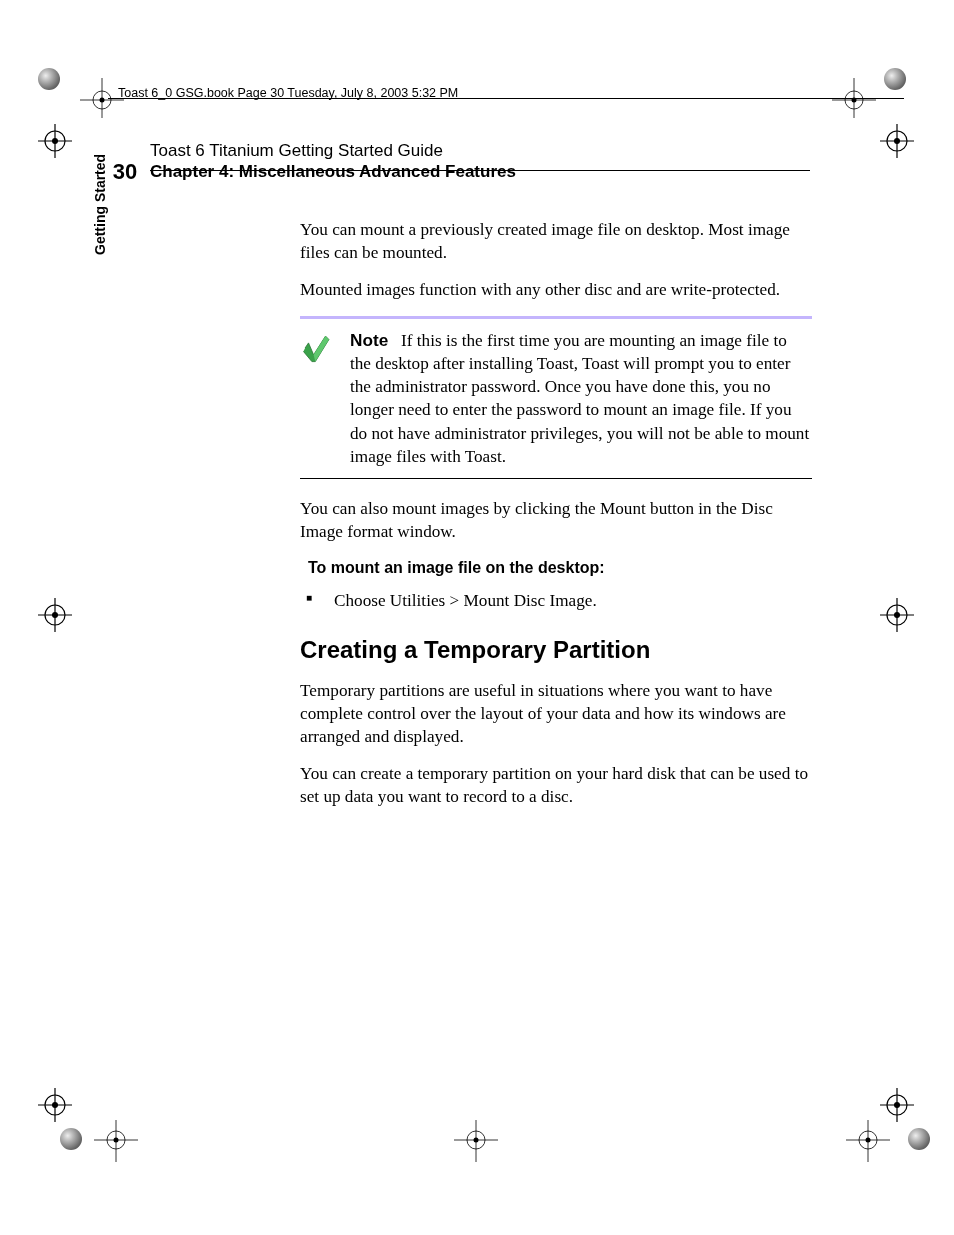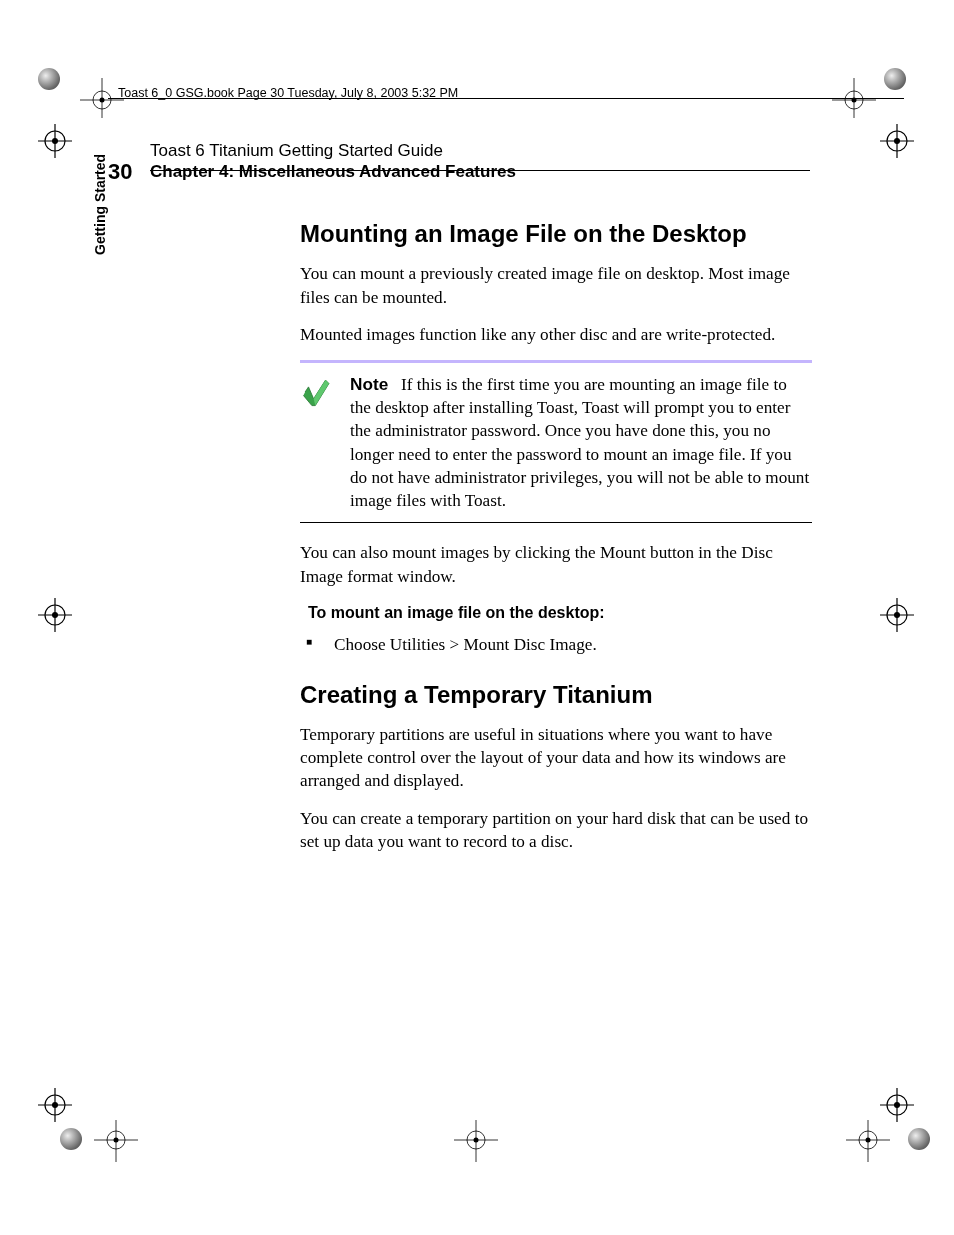--- a/index.html
+++ b/index.html
@@ -34,21 +34,21 @@
   .hr-top {
     position: absolute; left: 108px; top: 98px; width: 796px;
     border-top: 0.6px solid #000;
   }
   .running-head {
     position: absolute; left: 108px; top: 140px; width: 720px;
     display: flex; align-items: flex-end;
   }
   .page-num {
     font-family: "Myriad Pro", Arial, sans-serif;
-    font-weight: 700; font-size: 22px; width: 34px; text-align: left;
+    font-weight: 700; font-size: 22px; width: 34px; text-align: center;
     line-height: 1;
   }
   .run-lines {
     margin-left: 8px;
     font-family: "Myriad Pro", Arial, sans-serif;
     font-size: 17px; line-height: 1.25;
   }
   .run-lines .l2 { font-weight: 700; }
   .run-rule {
     position: absolute; left: 150px; top: 170px; width: 660px;
@@ -110,23 +110,22 @@
       <div class="l1">Toast 6 Titanium Getting Started Guide</div>
       <div class="l2">Chapter 4: Miscellaneous Advanced Features</div>
     </div>
   </div>
   <div class="run-rule"></div>
 
   <div class="side-tab">Getting Started</div>
 
   <div class="col">
 
-    <h2>Mounting an Image File on the Desktop</h2>
     <p>You can mount a previously created image file on desktop. Most image files can be mounted.</p>
-    <p>Mounted images function like any other disc and are write-protected.</p>
+    <p>Mounted images function with any other disc and are write-protected.</p>
 
     <div class="note-box">
       <div class="note-icon">
         <svg class="check-svg" viewBox="0 0 40 40">
           <polyline points="6,20 10,14 16,28 30,6 34,10 18,36 14,36 4,24" fill="#3aa24a" stroke="#2a7a36" stroke-width="1"></polyline>
           <polyline points="16,28 30,6 34,10 18,36" fill="#5fc86e"></polyline>
         </svg>
       </div>
       <div class="note-text">
         <span class="note-label">Note</span>
@@ -134,21 +133,21 @@
       </div>
     </div>
 
     <p>You can also mount images by clicking the Mount button in the Disc Image format window.</p>
 
     <div class="proc-head">To mount an image file on the desktop:</div>
     <ul class="square">
       <li>Choose Utilities &gt; Mount Disc Image.</li>
     </ul>
 
-    <h2>Creating a Temporary Titanium</h2>
+    <h2>Creating a Temporary Partition</h2>
     <p>Temporary partitions are useful in situations where you want to have complete control over the layout of your data and how its windows are arranged and displayed.</p>
     <p>You can create a temporary partition on your hard disk that can be used to set up data you want to record to a disc.</p>
   </div>
 
   <div class="reg" style="left:38px; top:68px;">
       <div class="sphere"></div>
     </div>
   <div class="reg" style="left:884px; top:68px;">
       <div class="sphere"></div>
     </div>

